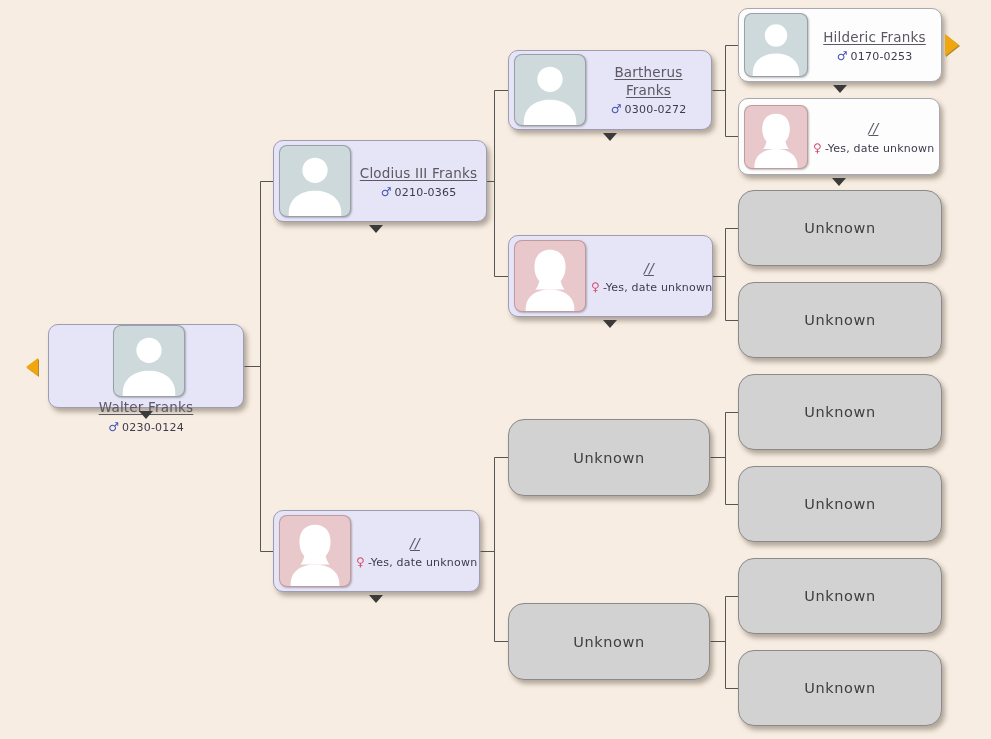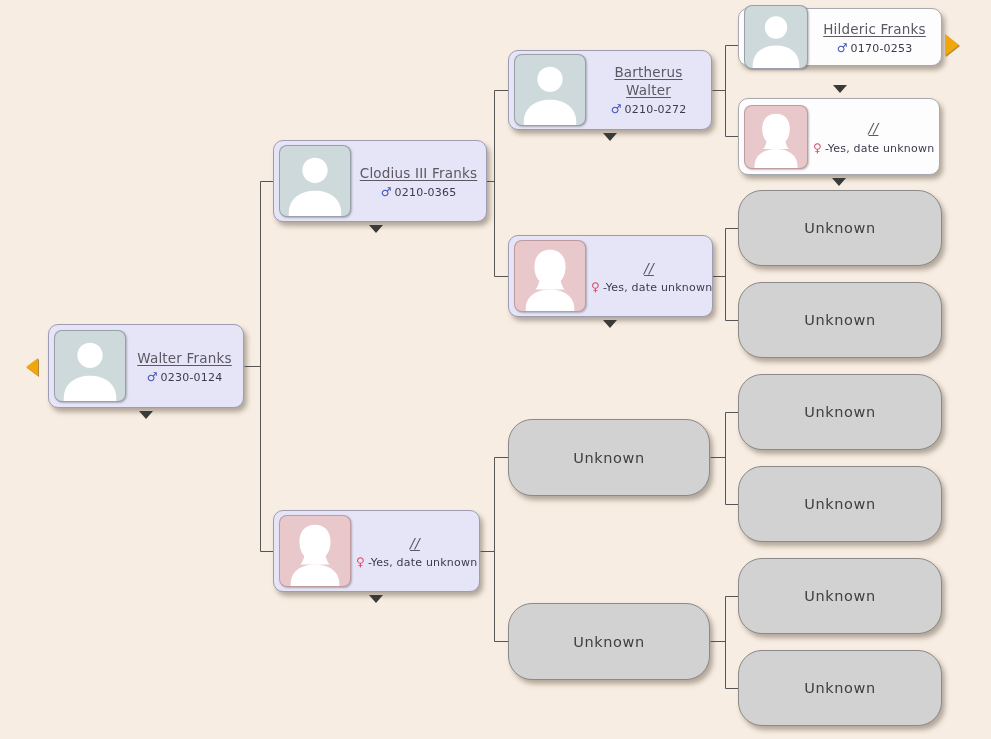--- a/index.html
+++ b/index.html
@@ -28,21 +28,21 @@
   .pname{
     display:inline-block;color:#5c5762;font-size:13.5px;line-height:1.3;letter-spacing:.2px;
     text-decoration:underline;text-underline-offset:2px;cursor:pointer;
   }
   .pname.slashes{font-style:italic;font-size:14px;}
   .detail{margin-top:3px;font-size:11px;color:#3d3a4e;letter-spacing:.2px;white-space:nowrap;}
   .sym{margin-right:3px;font-size:12px;}
   .sym.m{color:#4553b8;}
   .sym.f{color:#d44f6e;}
   .unknown-card{
-    background:#d2d2d2;border:1px solid #8a8a8a;border-radius:24px;
+    background:#d2d2d2;border:1px solid #8a8a8a;border-radius:16px;
     display:flex;align-items:center;justify-content:center;
     color:#3f3f3f;font-size:14.5px;letter-spacing:.6px;cursor:pointer;
   }
   .tri{
     position:absolute;width:0;height:0;cursor:pointer;
     border-left:7px solid transparent;border-right:7px solid transparent;border-top:8px solid #3a3a3a;
   }
   .arrow-left{
     position:absolute;width:0;height:0;cursor:pointer;
     border-top:9px solid transparent;border-bottom:9px solid transparent;
@@ -64,21 +64,21 @@
       <path d="M244.5 366.5 H260.5 M260.5 181.5 V551.5 M260.5 181.5 H273 M260.5 551.5 H273"></path>
       <path d="M480.5 181.5 H494.5 M494.5 90.5 V276.5 M494.5 90.5 H508 M494.5 276.5 H508"></path>
       <path d="M480.5 551.5 H494.5 M494.5 457.5 V641.5 M494.5 457.5 H508 M494.5 641.5 H508"></path>
       <path d="M712.5 90.5 H725.5 M725.5 45.5 V136.5 M725.5 45.5 H738 M725.5 136.5 H738"></path>
       <path d="M713 276.5 H725.5 M725.5 228.5 V320.5 M725.5 228.5 H738 M725.5 320.5 H738"></path>
       <path d="M710.5 457.5 H725.5 M725.5 412.5 V504.5 M725.5 412.5 H738 M725.5 504.5 H738"></path>
       <path d="M710.5 641.5 H725.5 M725.5 596.5 V688.5 M725.5 596.5 H738 M725.5 688.5 H738"></path>
     </g>
   </svg>
 
-  <div class="card person-card" style="left:48px;top:324px;width:196px;height:84px;">
+  <div class="card person-card" style="left:48px;top:324px;width:196px;height:84px;flex-direction:column;">
     <div class="photo male photo-lg">
       <svg viewBox="0 0 72 72">
           <circle cx="36" cy="25" r="13" fill="#ffffff"></circle>
           <path d="M9 72 v-3 c0-15 12-23 27-23 s27 8 27 23 v3 z" fill="#ffffff"></path>
         </svg>
     </div>
     <div class="info">
       <span class="pname">Walter Franks</span>
       <div class="detail"><span class="sym m">♂</span><span>0230-0124</span></div>
     </div>
@@ -111,22 +111,22 @@
   </div>
 
   <div class="card person-card" style="left:508px;top:50px;width:204px;height:80px;">
     <div class="photo male photo-lg">
       <svg viewBox="0 0 72 72">
           <circle cx="36" cy="25" r="13" fill="#ffffff"></circle>
           <path d="M9 72 v-3 c0-15 12-23 27-23 s27 8 27 23 v3 z" fill="#ffffff"></path>
         </svg>
     </div>
     <div class="info">
-      <span class="pname">Bartherus Walter</span>
-      <div class="detail"><span class="sym m">♂</span><span>0210-0272</span></div>
+      <span class="pname">Bartherus Franks</span>
+      <div class="detail"><span class="sym m">♂</span><span>0300-0272</span></div>
     </div>
   </div>
 
   <div class="card person-card" style="left:508px;top:235px;width:205px;height:82px;">
     <div class="photo female photo-lg">
       <svg viewBox="0 0 72 72">
           <path fill="#ffffff" d="M36 9 c-10 0-16 7-16 17 0 7 2 12 5 15 -1 6-4 9-4 9 h30 s-3-3-4-9 c3-3 5-8 5-15 0-10-6-17-16-17 z"></path>
           <path fill="#ffffff" d="M11 72 v-2 c0-13 11-20 25-20 s25 7 25 20 v2 z"></path>
         </svg>
     </div>
@@ -137,21 +137,21 @@
   </div>
 
   <div class="card unknown-card" style="left:508px;top:419px;width:202px;height:77px;">
     <span>Unknown</span>
   </div>
 
   <div class="card unknown-card" style="left:508px;top:603px;width:202px;height:77px;">
     <span>Unknown</span>
   </div>
 
-  <div class="card person-card white" style="left:738px;top:8px;width:204px;height:58px;">
+  <div class="card person-card white" style="left:738px;top:8px;width:204px;height:74px;">
     <div class="photo male photo-sm">
       <svg viewBox="0 0 72 72">
           <circle cx="36" cy="25" r="13" fill="#ffffff"></circle>
           <path d="M9 72 v-3 c0-15 12-23 27-23 s27 8 27 23 v3 z" fill="#ffffff"></path>
         </svg>
     </div>
     <div class="info">
       <span class="pname">Hilderic Franks</span>
       <div class="detail"><span class="sym m">♂</span><span>0170-0253</span></div>
     </div>

